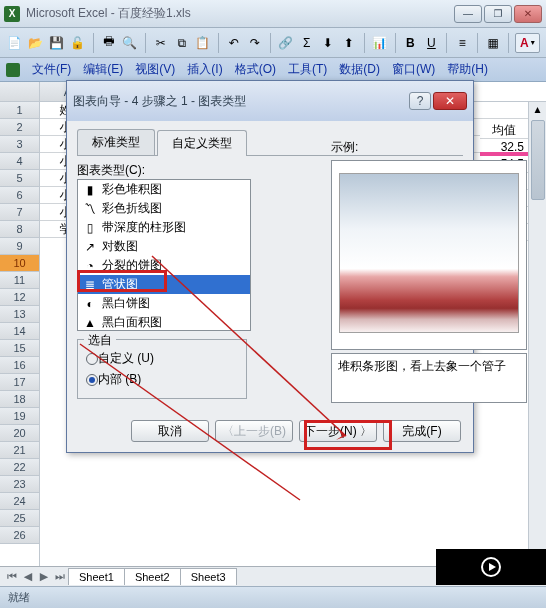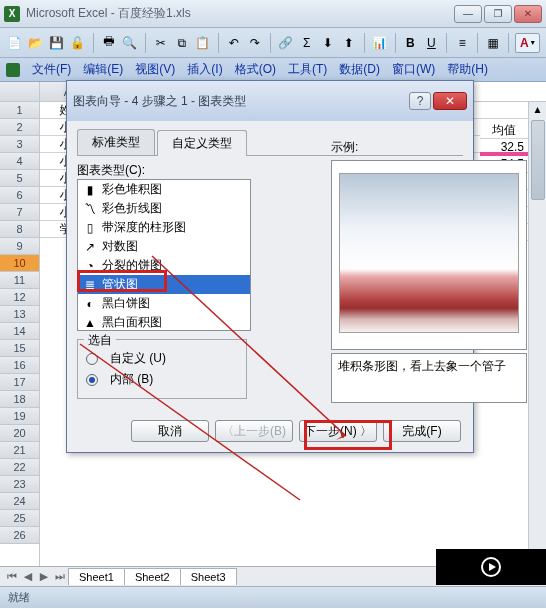--- a/index.html
+++ b/index.html
@@ -62,21 +62,21 @@
 .type-item { height:19px; display:flex; align-items:center; padding-left:4px; font-size:12px; gap:4px; }
 .type-item.sel { background:#3070d0; color:#fff; }
 .type-ico { width:16px; height:14px; display:flex; align-items:center; justify-content:center; }
 .red-box { position:absolute; border:3px solid #d02020; pointer-events:none; }
 .preview-group { position:absolute; left:264px; top:58px; width:196px; }
 .preview-label { font-size:12px; margin-bottom:4px; }
 .preview { width:196px; height:190px; border:1px solid #889098; background:#fff; }
 .preview-img { width:180px; height:160px; margin:12px auto; background: linear-gradient(#b8c8d8 0%, #f0f4f8 35%, #ffffff 60%, #e8a8a8 65%, #b04040 80%, #983030 85%, #d8b8b8 92%, #f8f0f0 100%); border:1px solid #a0a0a0; }
 .from-group { margin-top:8px; border:1px solid #a0a8b0; padding:6px 8px 10px; width:170px; position:relative; background:#eceef1; }
 .from-legend { position:absolute; top:-8px; left:6px; background:#eceef1; padding:0 4px; font-size:12px; }
-.radio-row { display:flex; align-items:center; gap:12px; font-size:12px; margin-top:4px; }
+.radio-row { display:flex; align-items:center; gap:0; font-size:12px; margin-top:4px; }
 .radio { width:12px; height:12px; border:1px solid #606870; border-radius:50%; display:flex; align-items:center; justify-content:center; }
 .radio.checked::after { content:''; width:6px; height:6px; background:#2050b0; border-radius:50%; }
 .desc-box { position:absolute; left:264px; top:272px; width:196px; height:50px; border:1px solid #889098; background:#fff; font-size:12px; padding:4px 6px; }
 .dlg-buttons { position:absolute; bottom:10px; right:12px; display:flex; gap:6px; }
 .dlg-btn { min-width:78px; height:22px; border:1px solid #889098; background:linear-gradient(#fdfefe,#e0e4e8); border-radius:3px; font-size:12px; display:flex; align-items:center; justify-content:center; }
 .dlg-btn.disabled { color:#a0a8b0; }
 
 
 .red-next { position:absolute; left:304px; top:420px; width:88px; height:30px; border:3px solid #d02020; z-index:20; pointer-events:none; }
 .arrow-line { position:absolute; z-index:15; pointer-events:none; }

